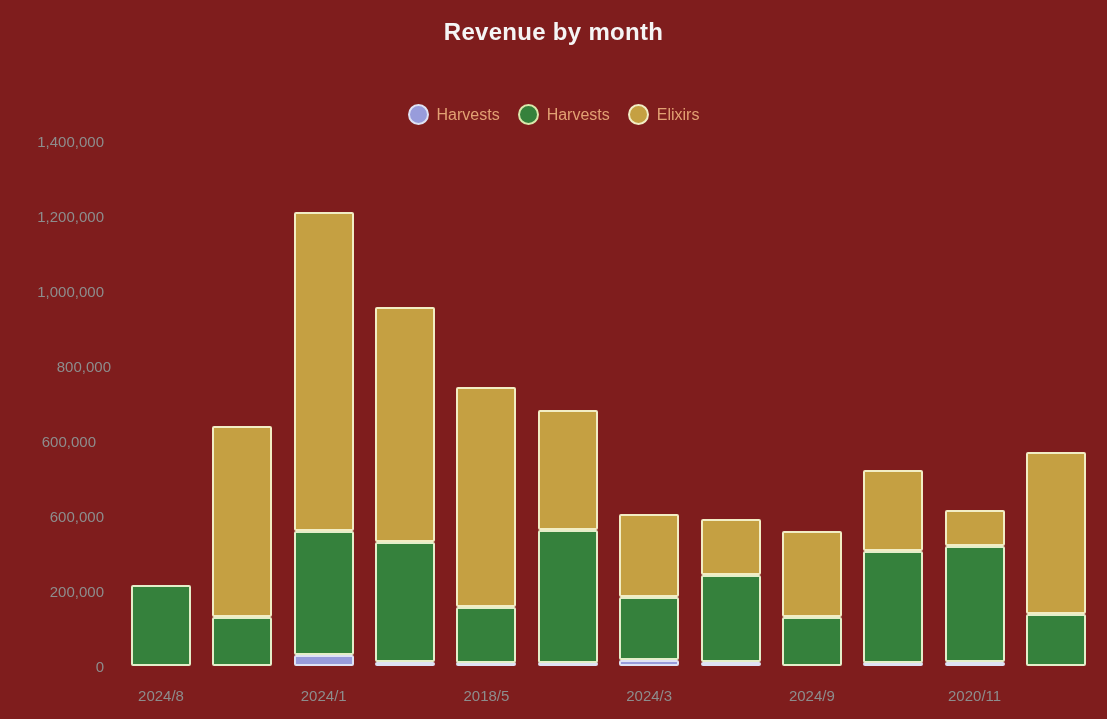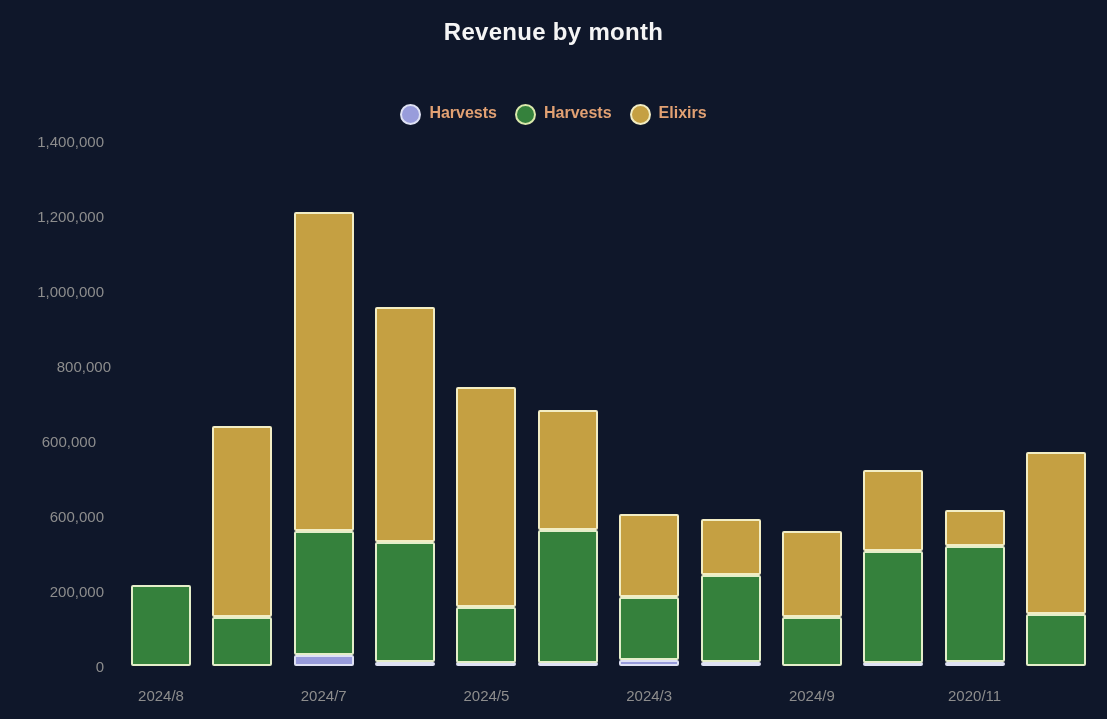--- a/index.html
+++ b/index.html
@@ -1,33 +1,33 @@
 <!DOCTYPE html>
 <html><head>
 <meta charset="utf-8">
 <style>
   html,body{margin:0;padding:0;}
   .stage{
     position:relative;
     width:1107px;height:719px;
-    background:#0f172a;
+    background:#7f1d1d;
     font-family:"Liberation Sans", sans-serif;
     overflow:hidden;
   }
   .chart-title{
     position:absolute;top:18px;left:0;width:100%;
     text-align:center;
     color:#f5f5f5;font-size:24px;font-weight:700;
     letter-spacing:0.3px;margin:0;
   }
   .legend{
     position:absolute;top:104px;left:0;width:100%;
     display:flex;justify-content:center;align-items:center;gap:18px;
   }
-  .legend-item{display:flex;gap:8px;cursor:pointer;font-weight:bold;}
+  .legend-item{display:flex;align-items:center;gap:8px;cursor:pointer;}
   .legend-swatch{width:21px;height:21px;border-radius:50%;box-sizing:border-box;border:2px solid #eee;}
   .legend-label{color:#e2a173;font-size:16px;}
   .ytick{
     position:absolute;
     width:96px;text-align:right;
     color:#8d8d8d;font-size:15px;
     transform:translateY(-50%);
   }
   .xtick{
     position:absolute;
@@ -123,20 +123,20 @@
       <div class="bar-col" style="left: 944.6px; top: 0px; width: 60px; height: 666px;">
         <div class="bar-seg" style="bottom: 0px; height: 3.75px; background: rgb(152, 156, 219); border-color: rgb(223, 226, 244);"></div>
         <div class="bar-seg" style="bottom: 3.75px; height: 116.25px; background: rgb(53, 129, 60); border-color: rgb(228, 238, 201);"></div>
         <div class="bar-seg" style="bottom: 120px; height: 35.625px; background: rgb(197, 160, 66); border-color: rgb(242, 237, 196);"></div>
       </div>
       <div class="bar-col" style="left: 1025.96px; top: 0px; width: 60px; height: 666px;">
         <div class="bar-seg" style="bottom: 0px; height: 52.5px; background: rgb(53, 129, 60); border-color: rgb(228, 238, 201);"></div>
         <div class="bar-seg" style="bottom: 52.5px; height: 161.25px; background: rgb(197, 160, 66); border-color: rgb(242, 237, 196);"></div>
       </div>
       <div class="xtick" style="left: 161px; top: 687px;">2024/8</div>
-      <div class="xtick" style="left: 323.72px; top: 687px;">2024/7</div>
-      <div class="xtick" style="left: 486.44px; top: 687px;">2024/5</div>
+      <div class="xtick" style="left: 323.72px; top: 687px;">2024/1</div>
+      <div class="xtick" style="left: 486.44px; top: 687px;">2018/5</div>
       <div class="xtick" style="left: 649.16px; top: 687px;">2024/3</div>
       <div class="xtick" style="left: 811.88px; top: 687px;">2024/9</div>
       <div class="xtick" style="left: 974.6px; top: 687px;">2020/11</div>
     </div>
 
 </div>
 
 </body></html>

